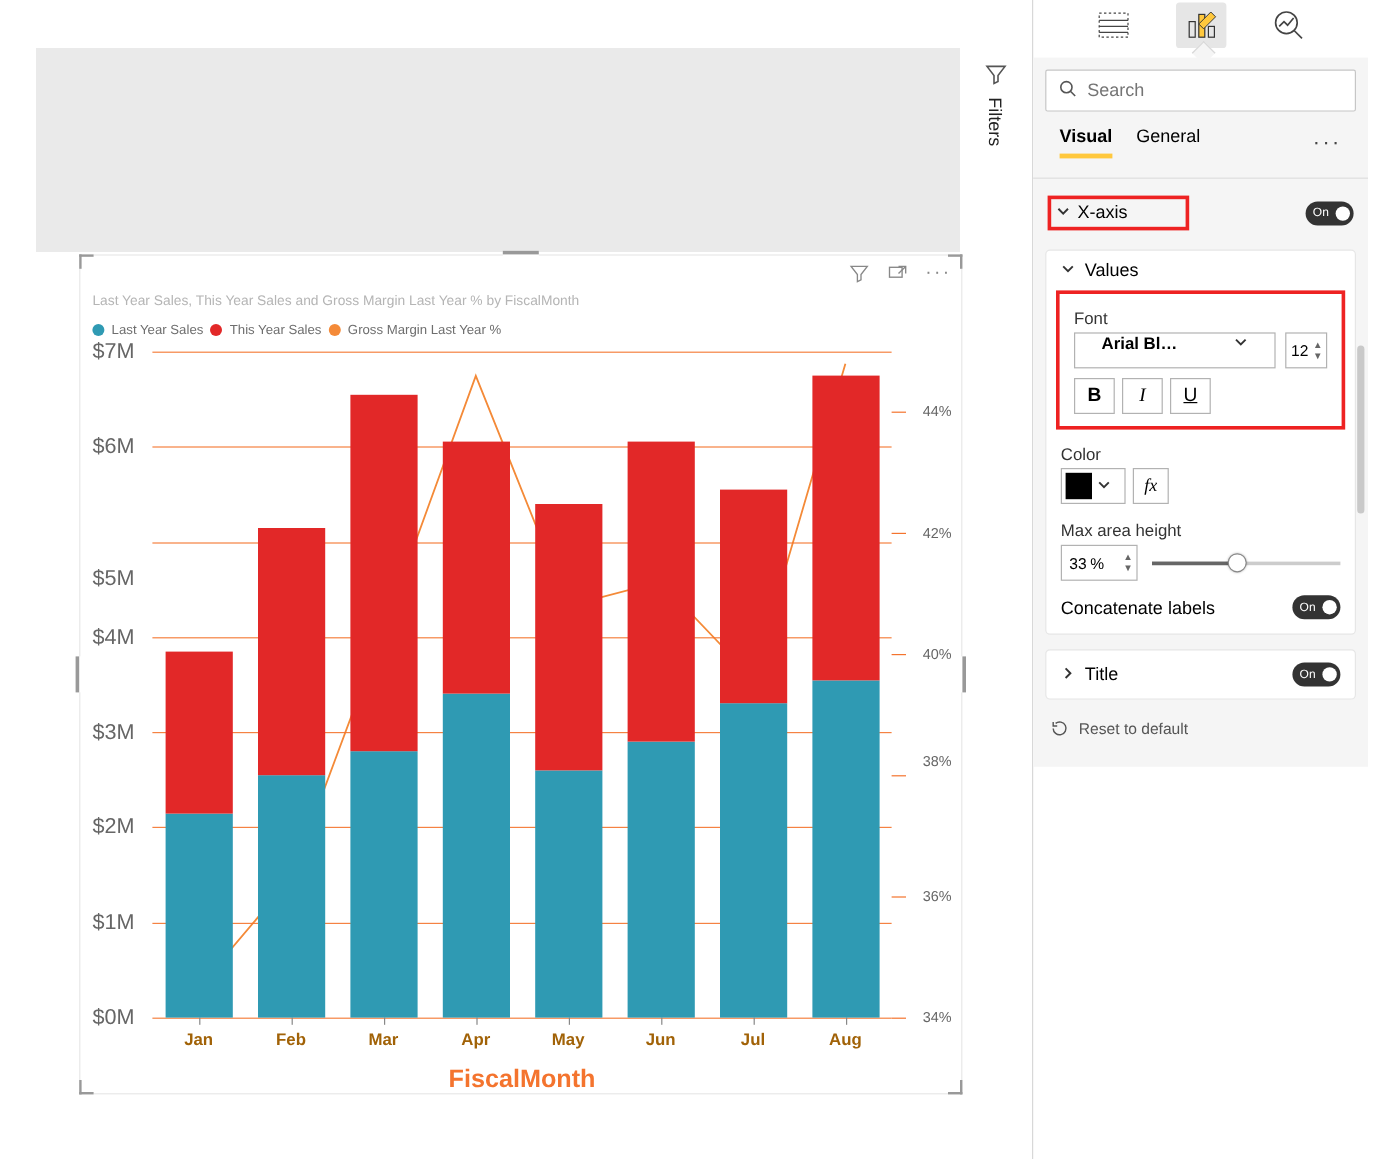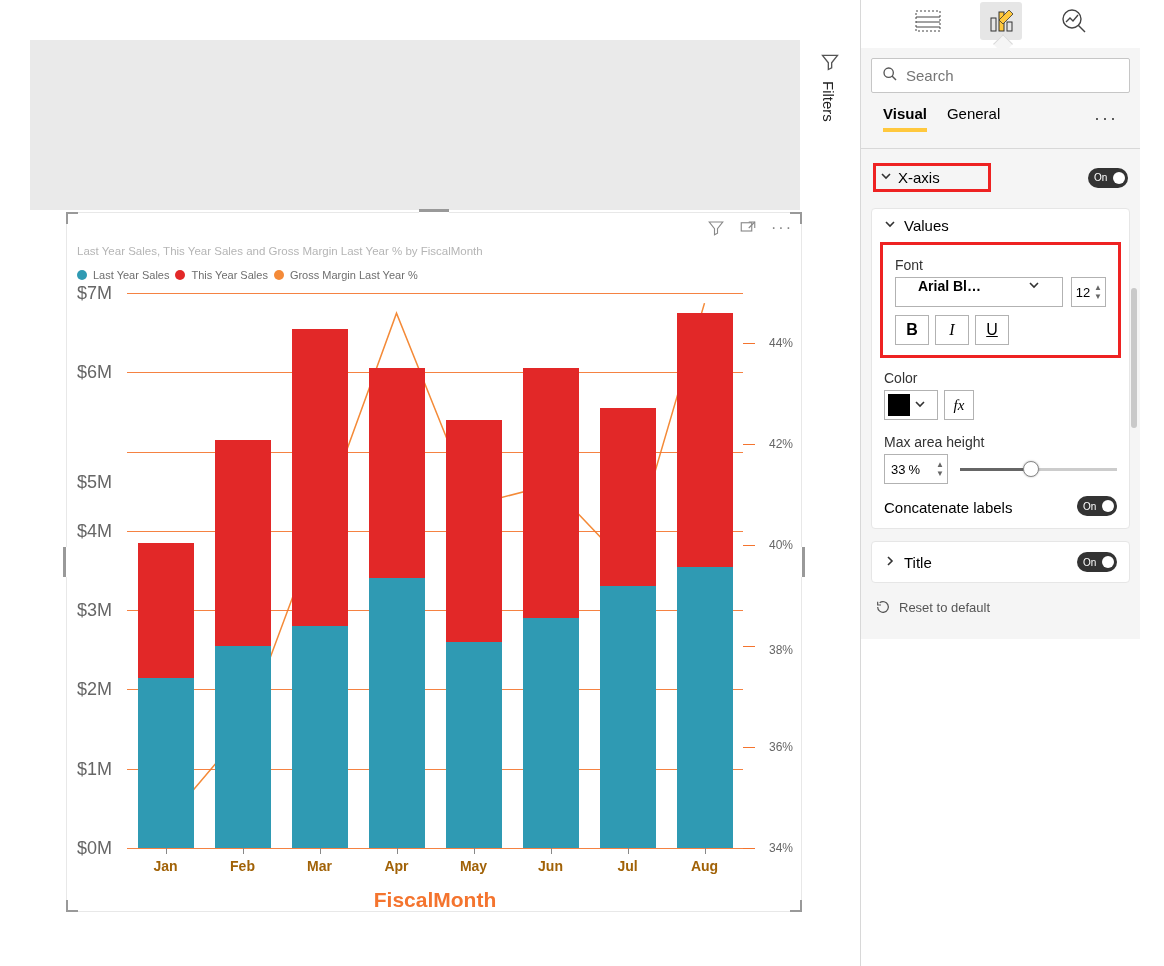--- a/index.html
+++ b/index.html
@@ -166,21 +166,21 @@
         <div class="grid-line" style="top: 158.571px; width: 616px;"></div>
         <div class="y-axis-label" style="top: 142px; margin-top: 47px;">$5M</div>
         <div class="grid-line" style="top: 79.2857px; width: 616px;"></div>
         <div class="y-axis-label" style="top: 79.2857px;">$6M</div>
         <div class="grid-line" style="top: 0px; width: 616px;"></div>
         <div class="y-axis-label" style="top: 0px;">$7M</div>
         <div class="y2-axis-label" style="top: 555px;">34%</div>
         <div style="position: absolute; height: 1px; width: 12px; background: rgb(244, 116, 46); right: 38px; top: 555px;"></div>
         <div class="y2-axis-label" style="top: 454.091px;">36%</div>
         <div style="position: absolute; height: 1px; width: 12px; background: rgb(244, 116, 46); right: 38px; top: 454.091px;"></div>
-        <div class="y2-axis-label" style="top: 357px;">38%</div>
+        <div class="y2-axis-label" style="top: 341px;">38%</div>
         <div style="position: absolute; height: 1px; width: 12px; background: rgb(244, 116, 46); right: 38px; top: 353.182px;"></div>
         <div class="y2-axis-label" style="top: 252.273px;">40%</div>
         <div style="position: absolute; height: 1px; width: 12px; background: rgb(244, 116, 46); right: 38px; top: 252.273px;"></div>
         <div class="y2-axis-label" style="top: 151.364px;">42%</div>
         <div style="position: absolute; height: 1px; width: 12px; background: rgb(244, 116, 46); right: 38px; top: 151.364px;"></div>
         <div class="y2-axis-label" style="top: 50.4545px;">44%</div>
         <div style="position: absolute; height: 1px; width: 12px; background: rgb(244, 116, 46); right: 38px; top: 50.4545px;"></div>
         <div class="x-tick" style="left: 88.5px;"></div>
         <div class="x-cat" style="left: 88.5px;">Jan</div>
         <div class="bar-group" style="left: 60.5px; height: 555px; bottom: auto; position: absolute; top: 0px;">

